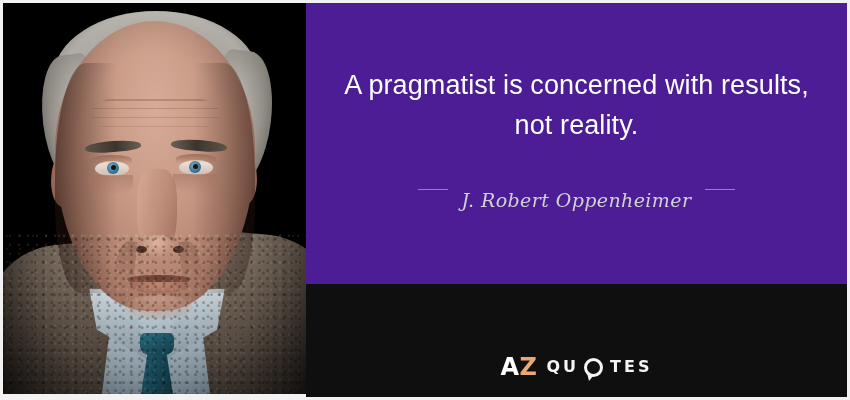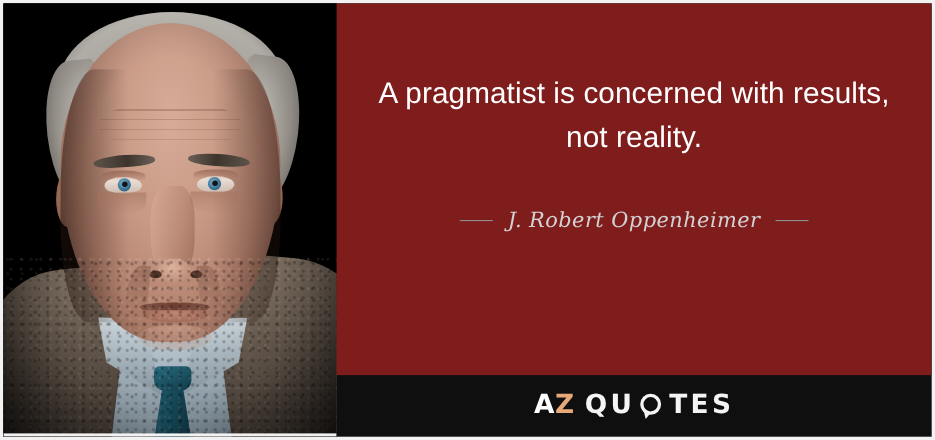--- a/index.html
+++ b/index.html
@@ -283,22 +283,22 @@
     width: 303px; height: 3px;
     background: #f2f2f2;
   }
 
   
   #text-panel {
     position: absolute;
     left: 303px;
     top: 0;
     right: 0;
-    height: 338px;
-    background: #7f1d1d;
+    height: 281px;
+    background: #4c1d95;
   }
 
   #quote-text {
     position: absolute;
     left: 24px;
     right: 24px;
     top: 62px;
     margin: 0;
     color: #ffffff;
     font-family: "Liberation Sans", sans-serif;
@@ -308,21 +308,21 @@
     text-align: center;
     letter-spacing: .1px;
   }
 
   #attribution-row {
     position: absolute;
     left: 0;
     right: 0;
     top: 186px;
     display: flex;
-    align-items: center;
+    align-items: flex-start;
     justify-content: center;
     gap: 14px;
   }
   .attr-rule {
     width: 30px;
     height: 1px;
     background: #8d8d8d;
   }
   #author-name {
     color: #d2d2d2;
@@ -354,21 +354,21 @@
   }
   .logo-a { color: #ffffff; }
   .logo-z { color: #e8a877; }
 
   .logo-quotes {
     display: flex;
     align-items: center;
     gap: 4px;
     font-family: "DejaVu Sans", sans-serif;
     font-weight: 700;
-    font-size: 24px;
+    font-size: 16px;
     letter-spacing: 3px;
     color: #f4f4f4;
     line-height: 1;
   }
   .logo-bubble {
     position: relative;
     display: inline-block;
     width: 19px;
     height: 19px;
     margin: 0 3px 0 1px;

